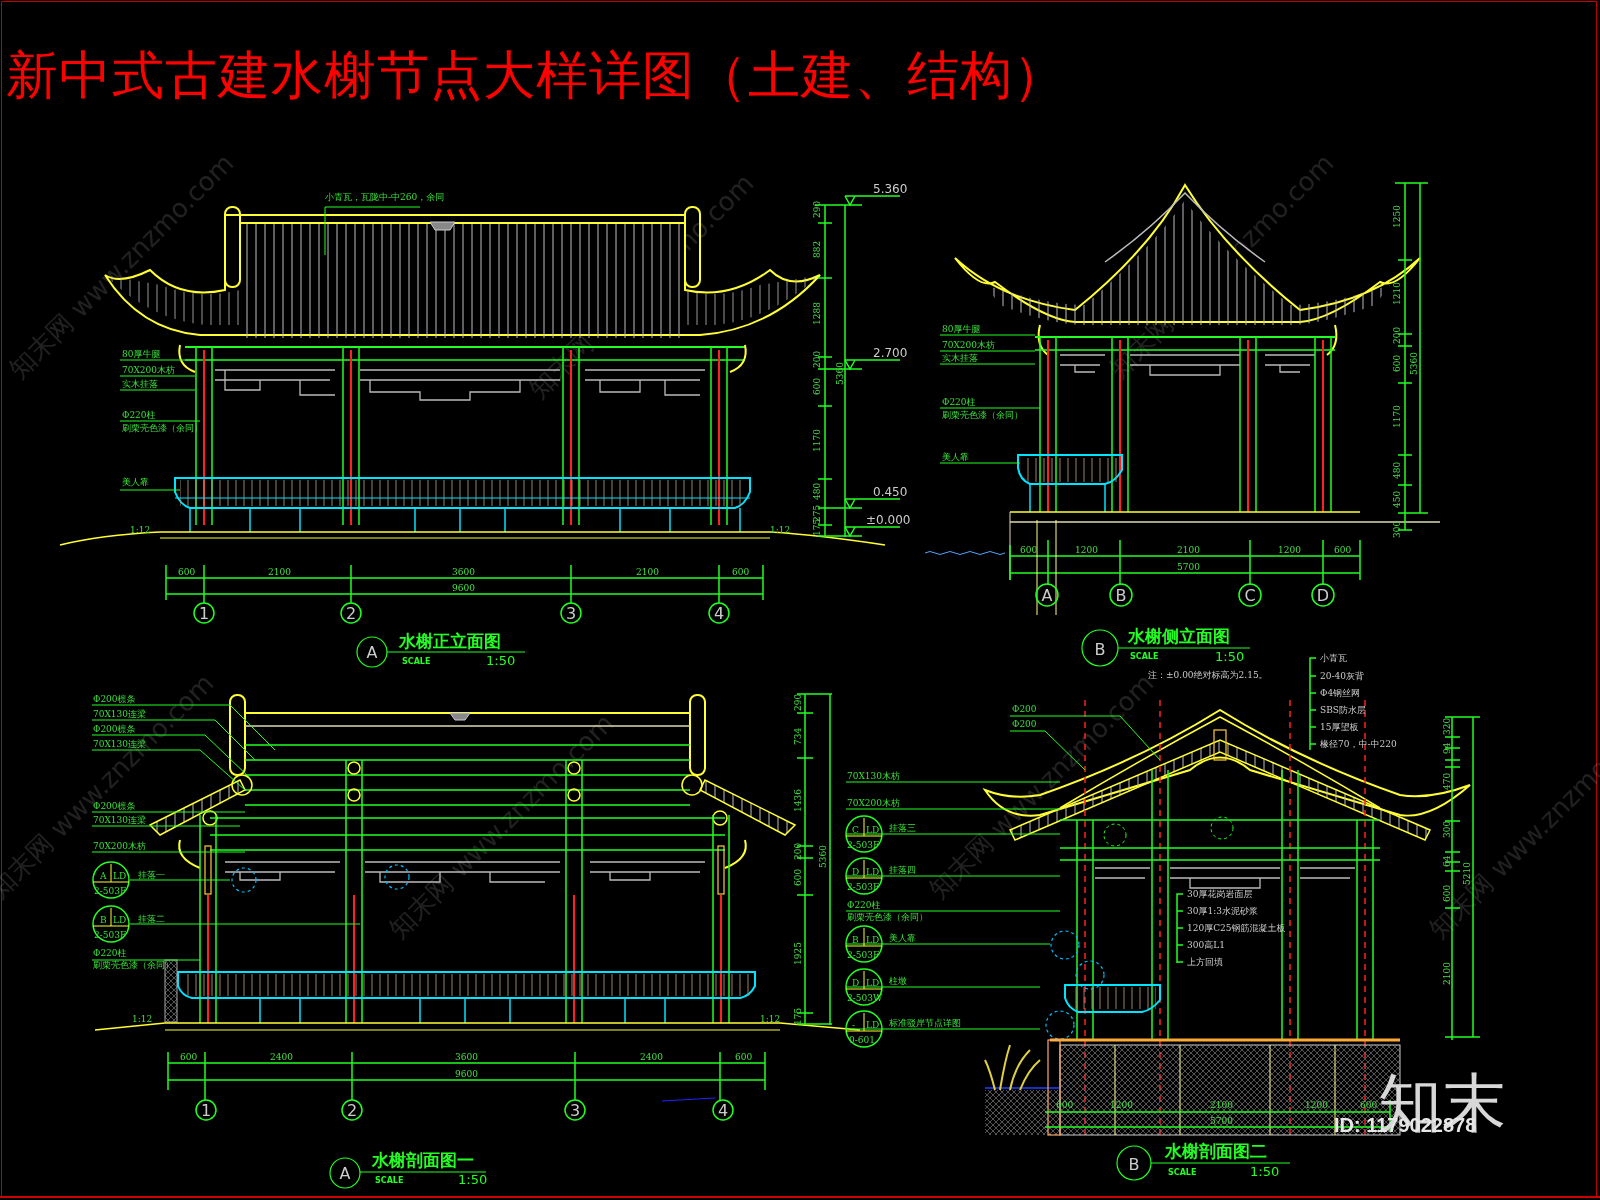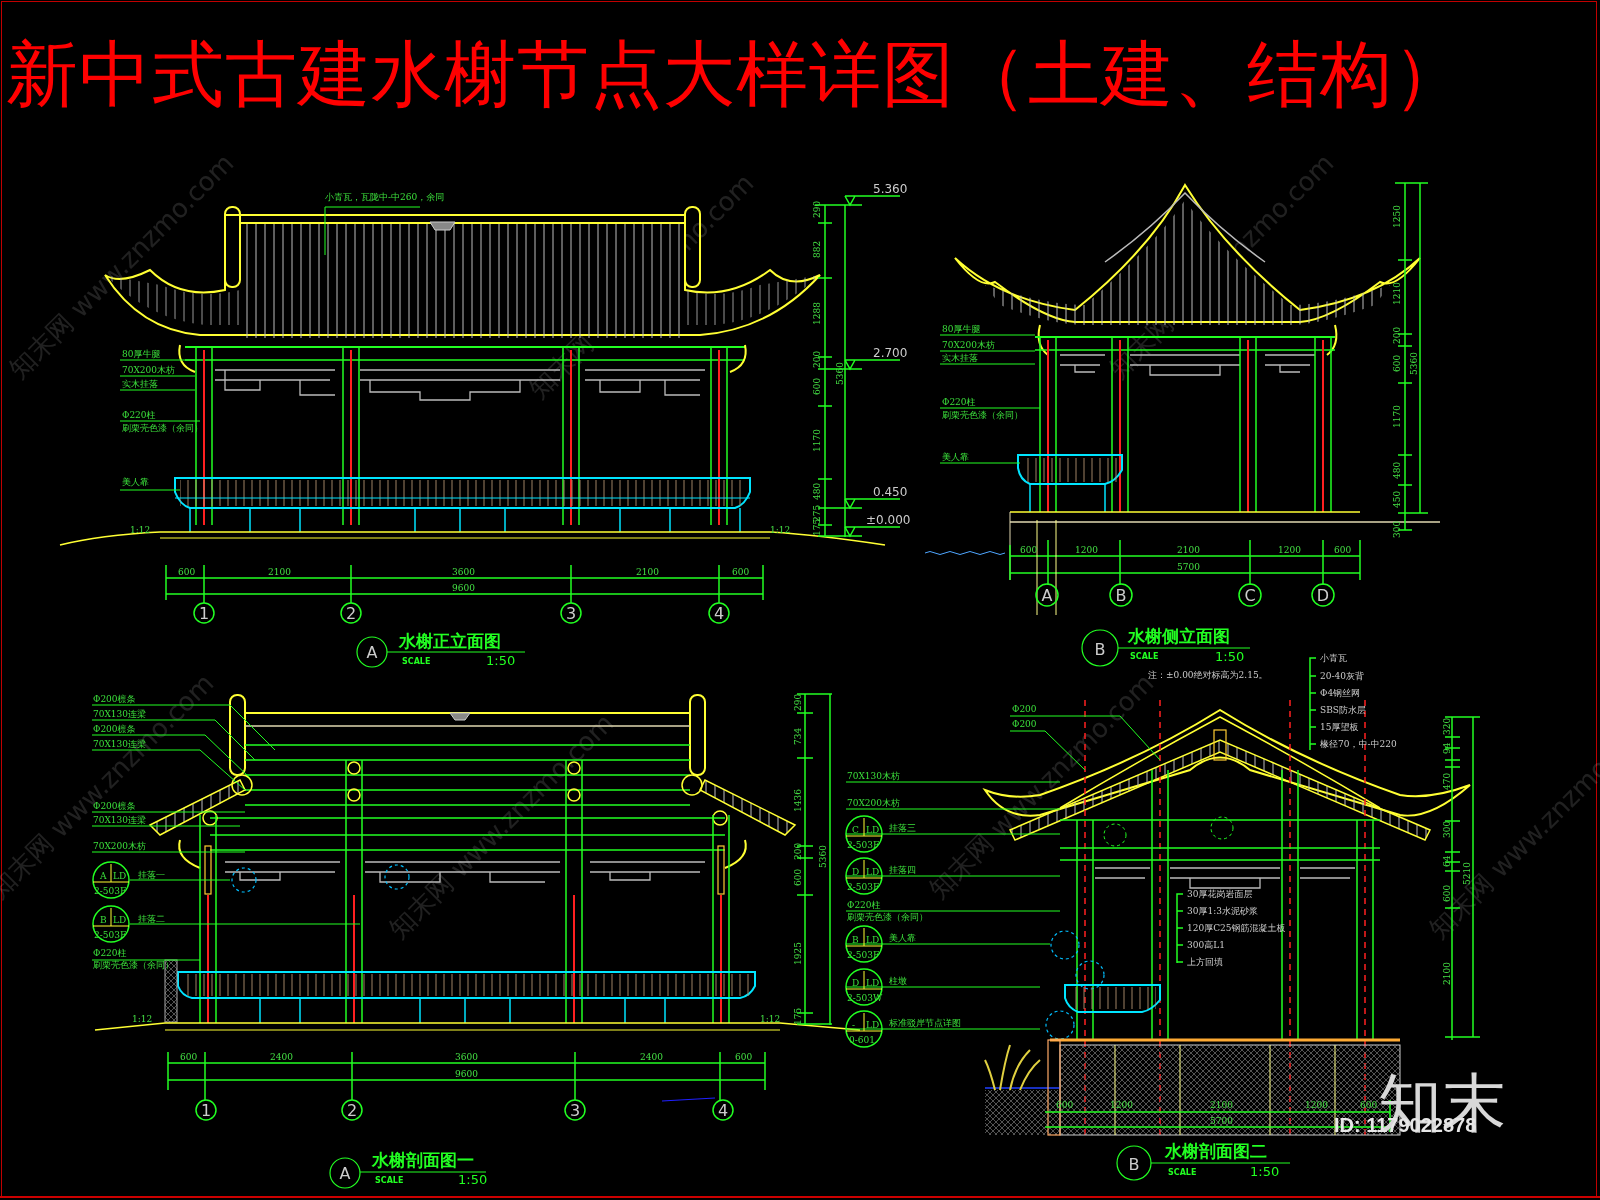--- a/index.html
+++ b/index.html
@@ -1,18 +1,18 @@
 <!DOCTYPE html>
 <html><head>
 <meta charset="utf-8">
 <style>
   html,body{margin:0;padding:0;background:#000;}
   body{width:1600px;height:1200px;position:relative;overflow:hidden;font-family:"DejaVu Sans",sans-serif;}
   .frame{position:absolute;left:1px;top:1px;width:1596px;height:1196px;border:1px solid #c00000;box-sizing:border-box;}
-  .title{position:absolute;left:6px;top:30px;font-size:72px;line-height:90px;color:#ff0000;letter-spacing:1px;white-space:nowrap;font-family:Liberation Serif, serif;}
+  .title{position:absolute;left:6px;top:30px;font-size:52px;line-height:90px;color:#ff0000;letter-spacing:1px;white-space:nowrap;font-family:Liberation Sans, sans-serif;}
   svg{position:absolute;left:0;top:0;}
   .lbl{font-family:"DejaVu Serif",serif;font-size:9px;fill:#3be03b;}
   .dim{font-family:"DejaVu Serif",serif;font-size:9px;fill:#44e044;}
   .elev{font-family:"DejaVu Sans",sans-serif;font-size:12px;fill:#cccccc;}
   .vtitle{font-family:"DejaVu Sans",sans-serif;font-size:17px;font-weight:bold;fill:#22ff22;}
   .scale{font-family:"DejaVu Sans",sans-serif;font-size:8px;font-weight:bold;fill:#22ff22;}
   .scalev{font-family:"DejaVu Sans",sans-serif;font-size:13px;fill:#22ff22;}
   .axis{font-family:"DejaVu Sans",sans-serif;font-size:16px;fill:#cccccc;}
   .note{font-family:"DejaVu Serif",serif;font-size:9px;fill:#cccccc;}
   .brand{position:absolute;left:1378px;top:1060px;font-size:64px;color:#d8d8d8;font-family:"DejaVu Sans",sans-serif;}

